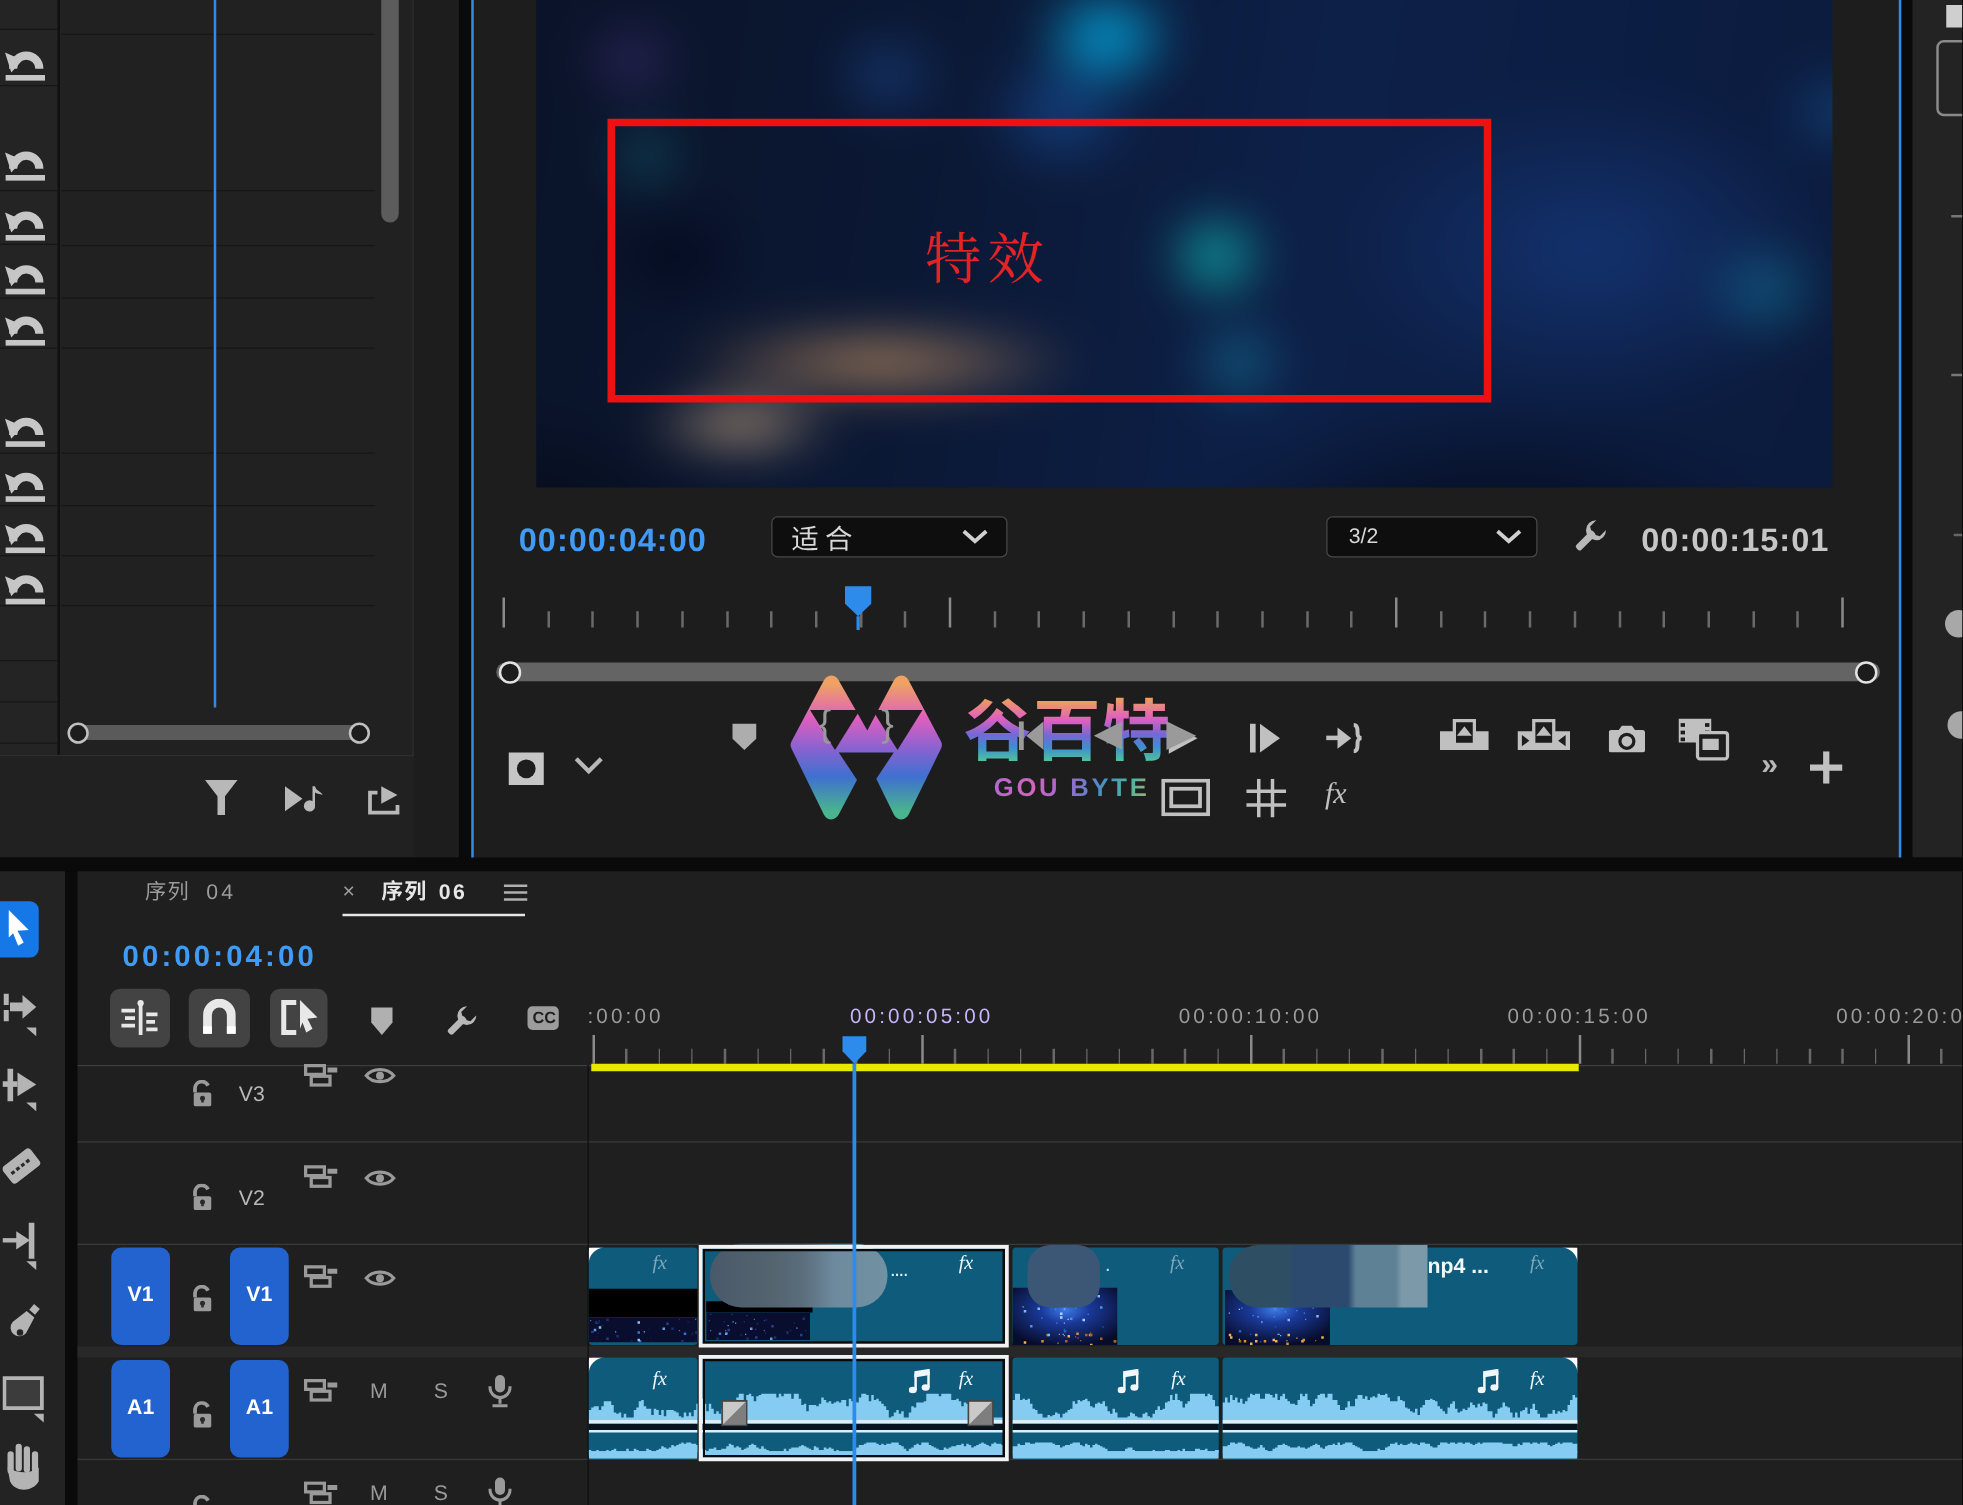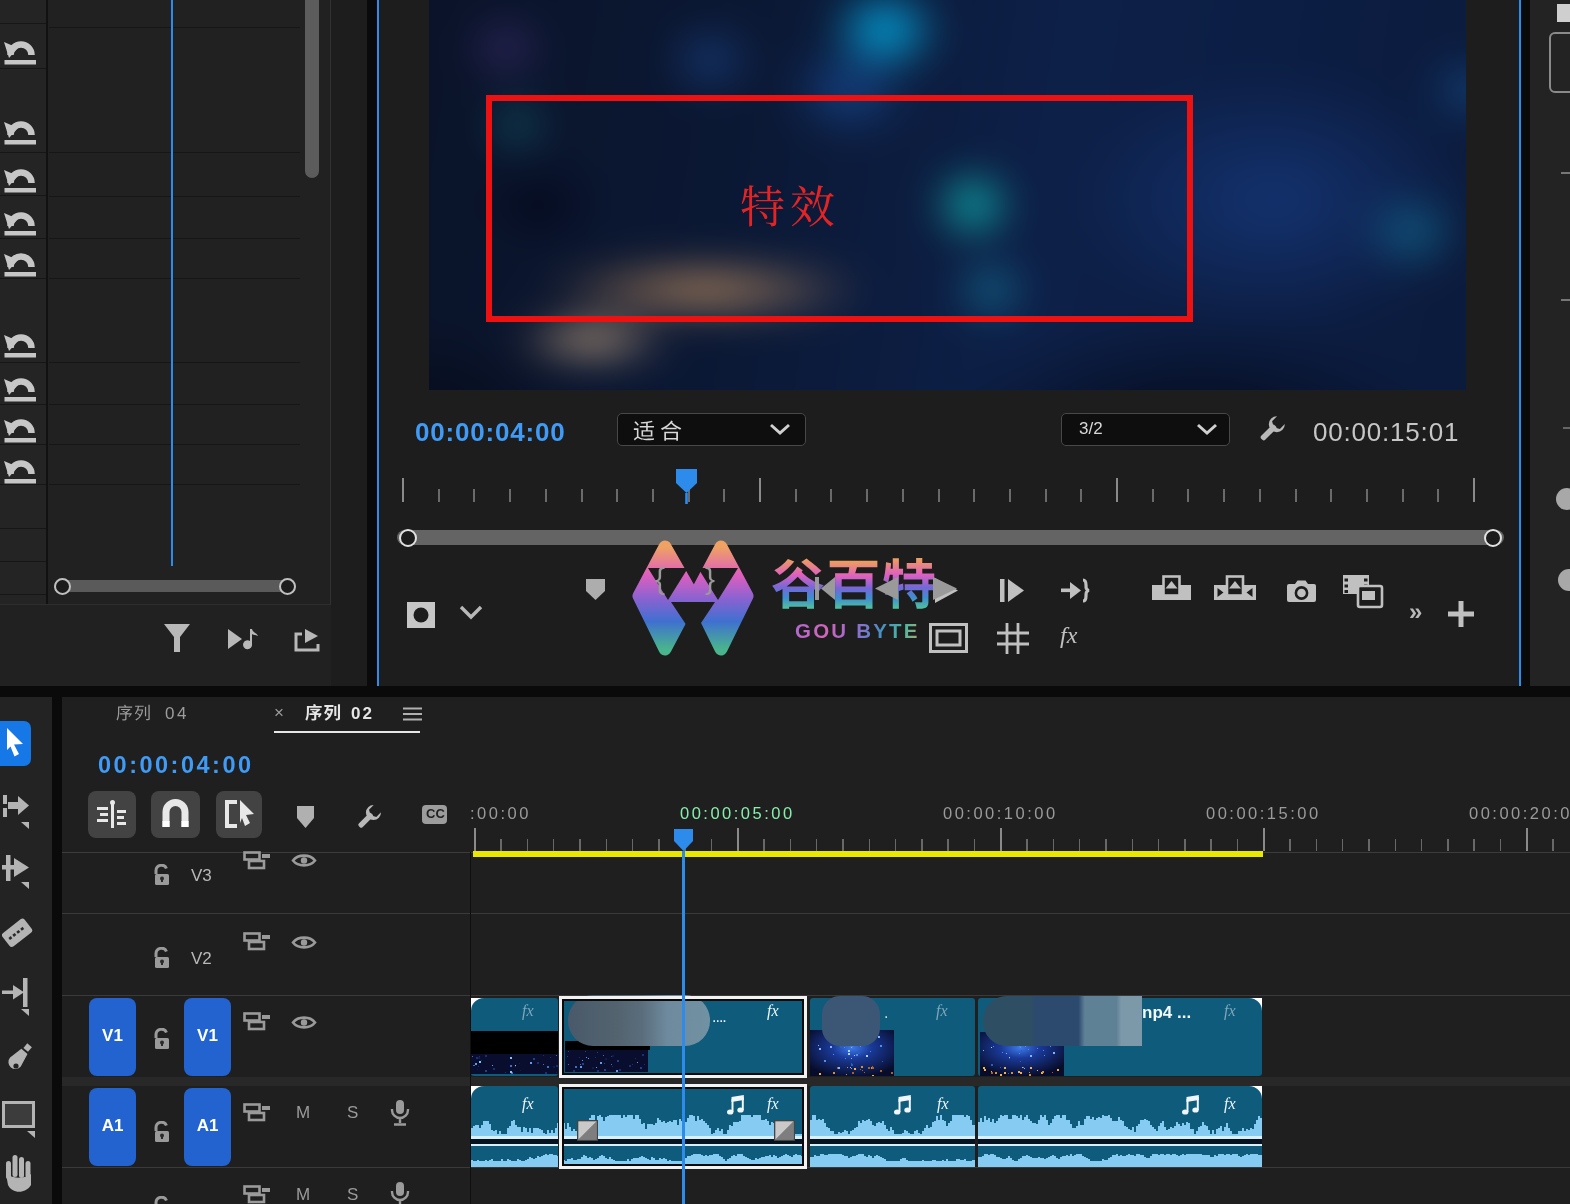--- a/index.html
+++ b/index.html
@@ -164,21 +164,21 @@
 <div class="ab" style="left:1079px;top:419px;color:#d8d8d8;font-size:17px;">3/2</div>
 <svg class="ab" style="left:1196px;top:423px;" width="22" height="13" viewBox="0 0 22 13">
       <path fill="none" stroke="#d0d0d0" stroke-width="3" d="M2 2 L11 10 L20 2"></path>
     </svg>
 <svg class="ab" style="left:1254px;top:413px;" width="34" height="34" viewBox="0 0 34 34">
 <g fill="#b8b8b8" transform="rotate(45 17 17)">
         <path d="M11.5 3 A8 8 0 1 0 22.5 3 L22.5 10 L17 13 L11.5 10 Z"></path>
 <rect x="14.2" y="11" width="5.6" height="19" rx="2"></rect>
       </g>
     </svg>
-<div class="ab" style="left:1313px;top:417px;width:170px;height:24px;color:#c6c6c6;font-size:26px;font-weight:normal;letter-spacing:0.8px;">00:00:15:01</div>
+<div class="ab" style="left:1313px;top:417px;width:170px;height:24px;color:#c6c6c6;font-size:26px;font-weight:bold;letter-spacing:0.8px;">00:00:15:01</div>
 
 <div class="ab" style="left:402.0px;top:478px;width:2px;height:24px;background:#8a8a8a;"></div>
 <div class="ab" style="left:437.7px;top:489px;width:2px;height:13px;background:#6a6a6a;"></div>
 <div class="ab" style="left:473.4px;top:489px;width:2px;height:13px;background:#6a6a6a;"></div>
 <div class="ab" style="left:509.1px;top:489px;width:2px;height:13px;background:#6a6a6a;"></div>
 <div class="ab" style="left:544.8px;top:489px;width:2px;height:13px;background:#6a6a6a;"></div>
 <div class="ab" style="left:580.5px;top:489px;width:2px;height:13px;background:#6a6a6a;"></div>
 <div class="ab" style="left:616.2px;top:489px;width:2px;height:13px;background:#6a6a6a;"></div>
 <div class="ab" style="left:651.9px;top:489px;width:2px;height:13px;background:#6a6a6a;"></div>
 <div class="ab" style="left:687.6px;top:489px;width:2px;height:13px;background:#6a6a6a;"></div>
@@ -416,21 +416,21 @@
     <div class="ab" style="left:165px;top:704px;color:#9c9c9c;font-size:17px;letter-spacing:2.5px;">04</div>
 <div class="ab" style="left:274px;top:703px;color:#9c9c9c;font-size:17px;">×</div>
 <svg class="ab" style="left:305px;top:703px;" width="39" height="20" viewBox="0 0 39 20">
       <g transform="translate(0,16) scale(0.0175,-0.0175)">
         <path d="M370 406C417 385 473 358 524 332H252V231H525V35C525 22 520 18 500 18C482 17 409 18 350 20C366 -11 384 -57 389 -90C476 -90 540 -91 586 -74C633 -58 646 -28 646 32V231H789C769 196 747 162 728 136L824 92C867 147 917 230 957 304L871 339L852 332H713L721 340L672 367C750 415 824 477 881 535L805 594L778 588H299V493H678C646 465 610 437 574 416C528 437 481 457 442 473ZM459 826 490 747H109V474C109 326 103 116 19 -27C47 -40 99 -74 120 -94C211 63 226 310 226 473V636H957V747H628C615 780 595 824 578 858Z" fill="#e6e6e6" fill-opacity="1"></path>
       </g>
       <g transform="translate(18.5,16) scale(0.0175,-0.0175)">
         <path d="M617 743V167H735V743ZM824 840V50C824 34 818 29 801 29C784 28 729 28 679 30C695 -2 712 -53 717 -85C799 -86 855 -82 893 -64C931 -45 944 -14 944 51V840ZM173 283C210 252 258 210 291 177C230 98 152 39 60 4C85 -20 116 -67 132 -98C362 9 506 211 554 563L479 585L458 582H275C285 617 295 653 303 689H572V804H48V689H182C151 553 101 428 29 348C55 329 102 287 120 265C166 320 205 391 237 472H422C406 402 384 339 356 282C323 311 276 348 242 374Z" fill="#e6e6e6" fill-opacity="1"></path>
       </g>
     </svg>
-    <div class="ab" style="left:351px;top:704px;color:#e6e6e6;font-size:17px;font-weight:bold;letter-spacing:2px;">02</div>
+    <div class="ab" style="left:351px;top:704px;color:#e6e6e6;font-size:17px;font-weight:bold;letter-spacing:2px;">06</div>
 <svg class="ab" style="left:403px;top:707px;" width="19" height="14" viewBox="0 0 19 14">
       <g stroke="#b0b0b0" stroke-width="2">
         <path d="M0 1.5 L19 1.5 M0 7 L19 7 M0 12.5 L19 12.5"></path>
       </g>
     </svg>
 <div class="ab" style="left:274px;top:731px;width:146px;height:2px;background:#e6e6e6;"></div>
 <div class="ab" style="left:98px;top:752px;color:#3f9bf5;font-size:23.5px;font-weight:bold;letter-spacing:2.5px;">00:00:04:00</div>
 <div class="ab" style="left:88px;top:791px;width:48px;height:47px;background:#434343;border-radius:8px;"></div>
 <div class="ab" style="left:151px;top:791px;width:49px;height:47px;background:#434343;border-radius:8px;"></div>
 <div class="ab" style="left:216px;top:791px;width:46px;height:47px;background:#434343;border-radius:8px;"></div>
@@ -461,21 +461,21 @@
 <svg class="ab" style="left:352px;top:802px;" width="32" height="32" viewBox="0 0 34 34">
 <g fill="#b8b8b8" transform="rotate(45 17 17)">
         <path d="M11.5 3 A8 8 0 1 0 22.5 3 L22.5 10 L17 13 L11.5 10 Z"></path>
 <rect x="14.2" y="11" width="5.6" height="19" rx="2"></rect>
       </g>
     </svg>
 <div class="ab" style="left:422px;top:805px;width:25px;height:19px;background:#9c9c9c;border-radius:4px;"></div>
 <div class="ab" style="left:426px;top:806px;color:#1f1f1f;font-size:13px;font-weight:bold;letter-spacing:0px;">CC</div>
 <div class="ab" style="left:62px;top:852px;width:1508px;height:1px;background:#3c3c3c;"></div>
 <div class="ab" style="left:470px;top:804px;color:#9a9a9a;font-size:16.5px;letter-spacing:2.5px;">:00:00</div>
-<div class="ab" style="left:680px;top:804px;color:#86efac;font-size:16.5px;letter-spacing:2.5px;">00:00:05:00</div>
+<div class="ab" style="left:680px;top:804px;color:#c4b5fd;font-size:16.5px;letter-spacing:2.5px;">00:00:05:00</div>
 <div class="ab" style="left:943px;top:804px;color:#9a9a9a;font-size:16.5px;letter-spacing:2.5px;">00:00:10:00</div>
 <div class="ab" style="left:1206px;top:804px;color:#9a9a9a;font-size:16.5px;letter-spacing:2.5px;">00:00:15:00</div>
 <div class="ab" style="left:1469px;top:804px;color:#9a9a9a;font-size:16.5px;letter-spacing:2.5px;">00:00:20:0</div>
 <div class="ab" style="left:474.0px;top:828px;width:2px;height:23px;background:#8a8a8a;"></div>
 <div class="ab" style="left:500.3px;top:839px;width:1.6px;height:12px;background:#686868;"></div>
 <div class="ab" style="left:526.6px;top:839px;width:1.6px;height:12px;background:#686868;"></div>
 <div class="ab" style="left:552.9px;top:839px;width:1.6px;height:12px;background:#686868;"></div>
 <div class="ab" style="left:579.2px;top:839px;width:1.6px;height:12px;background:#686868;"></div>
 <div class="ab" style="left:605.5px;top:839px;width:1.6px;height:12px;background:#686868;"></div>
 <div class="ab" style="left:631.8px;top:839px;width:1.6px;height:12px;background:#686868;"></div>

